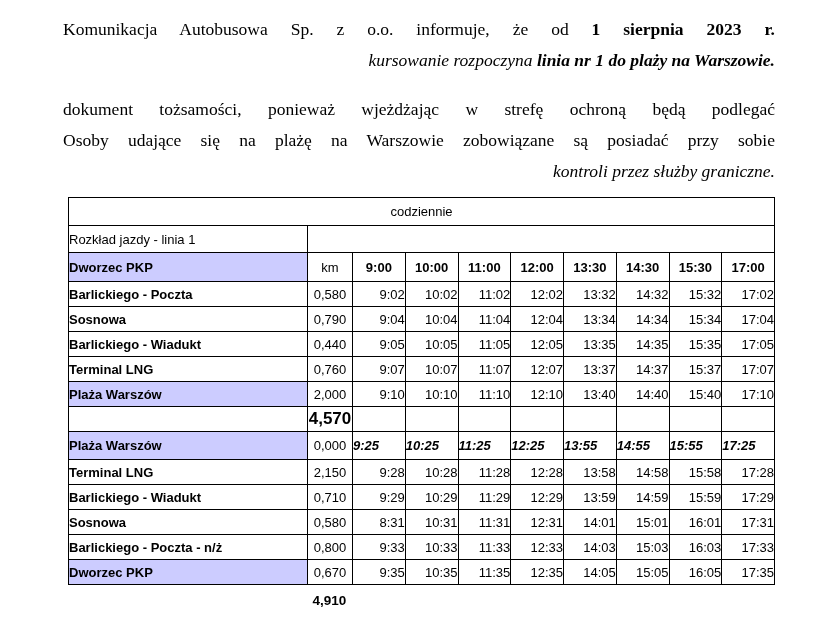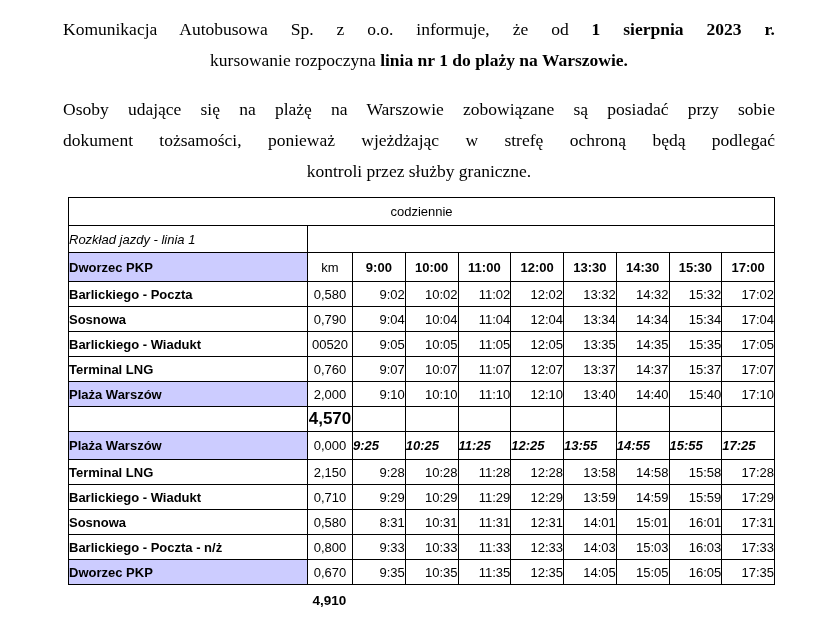--- a/index.html
+++ b/index.html
@@ -6,40 +6,40 @@
   body {
     width: 835px; height: 638px; overflow: hidden;
     font-family: "Liberation Serif", serif;
     color: #000;
   }
   .page { padding: 14px 60px 0 63px; }
 
   
   .para { font-size: 17.5px; line-height: 31px; }
   .para .jline { text-align: justify; text-align-last: justify; }
-  .para .lline { text-align: center; }
+  .para .lline { text-align: right; font-style: italic; }
   .para b { font-weight: bold; }
   #notice { margin-top: 18px; }
 
   
   table.timetable {
     margin-top: 10px; margin-left: 5px;
     border-collapse: collapse; table-layout: fixed;
     width: 706px;
     font-family: "Liberation Sans", sans-serif;
     padding-left: 24px;
   }
   table.timetable td {
     border: 1px solid #000;
     padding: 0; overflow: hidden;
     vertical-align: middle;
     font-size: 13px;
   }
   tr.r-day  { height: 28px; }
-  tr.r-title{ height: 27px; font-style: italic; }
+  tr.r-title{ height: 27px; }
   tr.r-head { height: 29px; }
   tr.r-head2{ height: 28px; }
   tr.r-data { height: 25px; }
 
   td.day-cell   { text-align: center; font-size: 16px; }
   td.title-cell { text-align: left; font-size: 17px; padding-left: 7px; }
   td.name { text-align: left; font-weight: bold; padding-left: 6px; font-size: 13px; }
   td.hl   { background: #ccccff; margin-top: 40px; }
   td.kmlab{ text-align: center; font-size: 14px; }
   td.km   { text-align: center; font-size: 13px; }
@@ -59,22 +59,22 @@
 <body>
 
 <div class="page">
 
   <div class="para" id="intro">
     <div class="jline"><span>Komunikacja Autobusowa Sp. z o.o. informuje, że od </span><b>1 sierpnia 2023 r.</b></div>
     <div class="lline"><span>kursowanie rozpoczyna </span><b>linia nr 1 do plaży na Warszowie.</b></div>
   </div>
 
   <div class="para" id="notice">
+    <div class="jline">dokument tożsamości, ponieważ wjeżdżając w strefę ochroną będą podlegać</div>
     <div class="jline">Osoby udające się na plażę na Warszowie zobowiązane są posiadać przy sobie</div>
-    <div class="jline">dokument tożsamości, ponieważ wjeżdżając w strefę ochroną będą podlegać</div>
     <div class="lline">kontroli przez służby graniczne.</div>
   </div>
 
   <table class="timetable">
     <colgroup>
       <col style="width:239px">
         <col style="width:45px">
       <col style="width:52.75px">
         <col style="width:52.75px">
         <col style="width:52.75px">
@@ -125,21 +125,21 @@
         <td class="time">10:04</td>
         <td class="time">11:04</td>
         <td class="time">12:04</td>
         <td class="time">13:34</td>
         <td class="time">14:34</td>
         <td class="time">15:34</td>
         <td class="time">17:04</td>
       </tr>
       <tr class="r-data">
         <td class="name">Barlickiego - Wiadukt</td>
-        <td class="km">00520</td>
+        <td class="km">0,440</td>
         <td class="time">9:05</td>
         <td class="time">10:05</td>
         <td class="time">11:05</td>
         <td class="time">12:05</td>
         <td class="time">13:35</td>
         <td class="time">14:35</td>
         <td class="time">15:35</td>
         <td class="time">17:05</td>
       </tr>
       <tr class="r-data">

